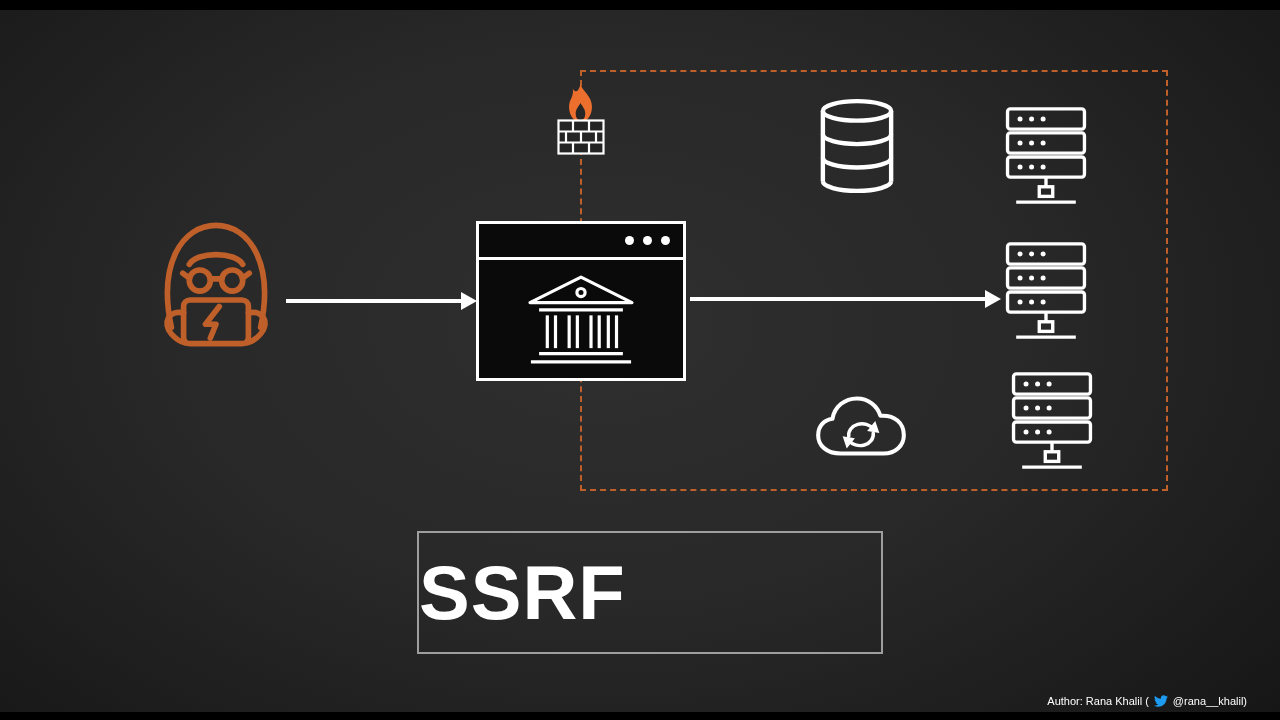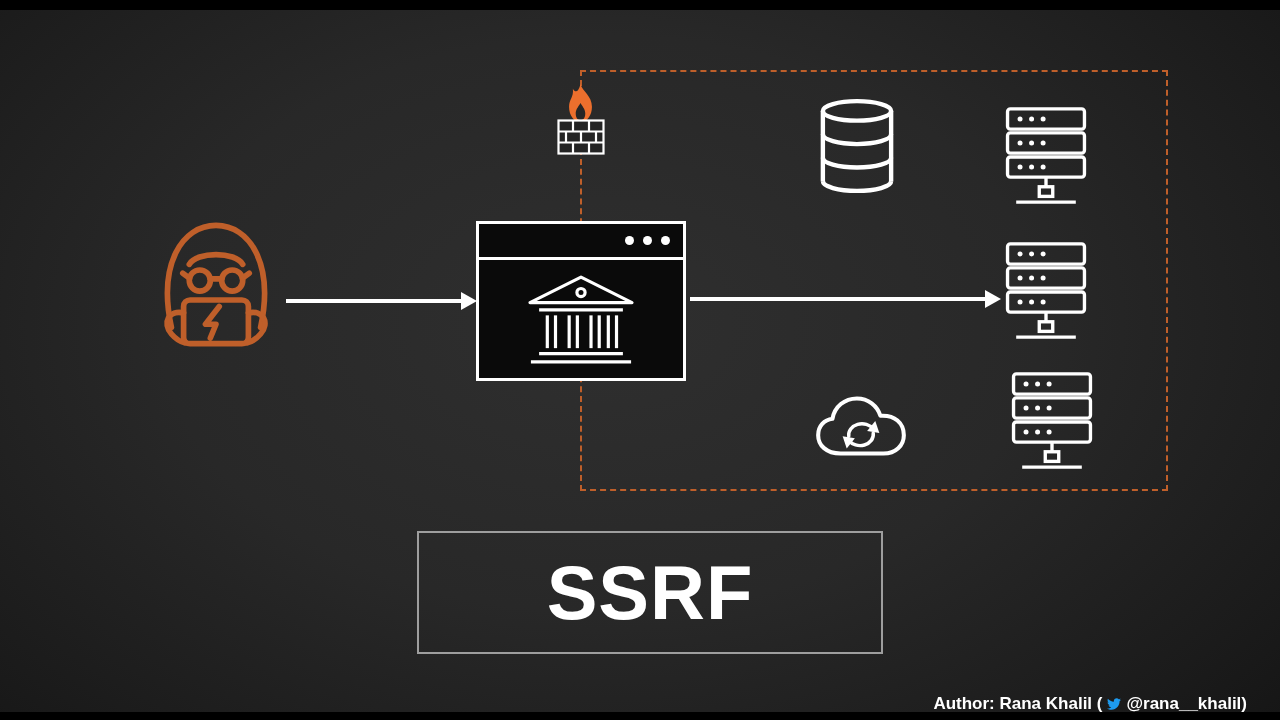--- a/index.html
+++ b/index.html
@@ -42,26 +42,26 @@
   
   .db{left:818px;top:98px;width:78px;height:98px;z-index:3}
   .server{width:88px;height:100px;z-index:3}
   .s1{left:1002px;top:106px}
   .s2{left:1002px;top:241px}
   .s3{left:1008px;top:371px}
   .cloud{left:810px;top:390px;width:102px;height:74px;z-index:3}
 
   
   .title-box{left:417px;top:531px;width:466px;height:123px;border:2px solid #9e9e9e;
-    display:flex;align-items:center;justify-content:center;z-index:6}
+    display:flex;align-items:center;justify-content:flex-start;z-index:6}
   .title-text{color:#fff;font-size:76px;font-weight:700;letter-spacing:1px;line-height:1}
 
   
   .footer{position:absolute;right:33px;top:694px;display:flex;align-items:center;gap:4px;z-index:25;
-    color:#fff;font-size:17px;font-weight:700;white-space:nowrap}
+    color:#fff;font-size:11px;font-weight:400;white-space:nowrap}
   .twitter{width:16px;height:14px;display:inline-block}
 </style>
 </head>
 <body>
 
 <div class="stage">
 
   <div class="letterbox lb-top"></div>
   <div class="letterbox lb-bottom"></div>
 

